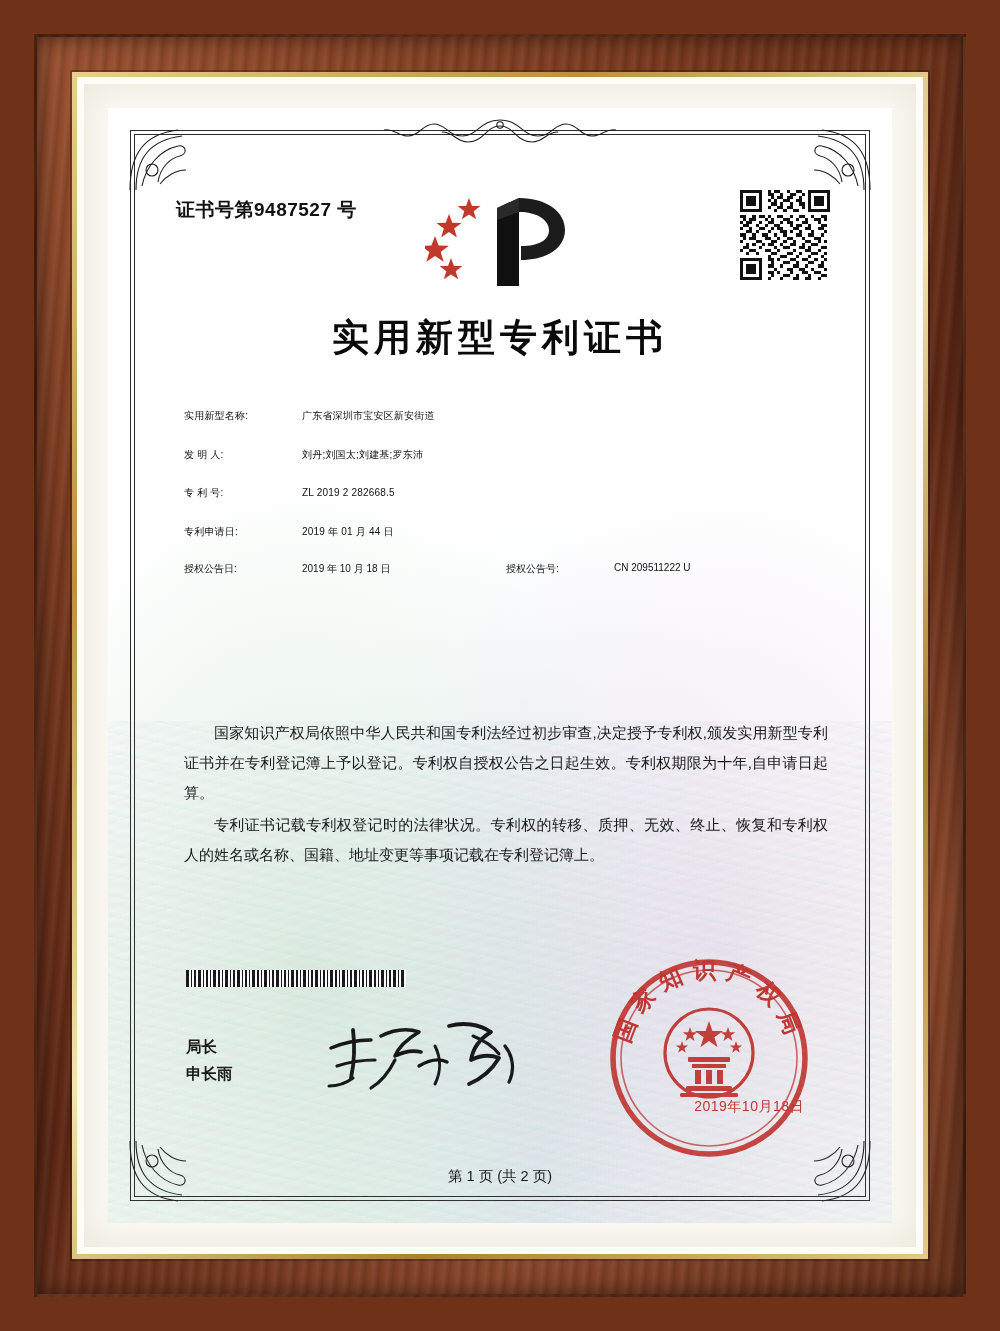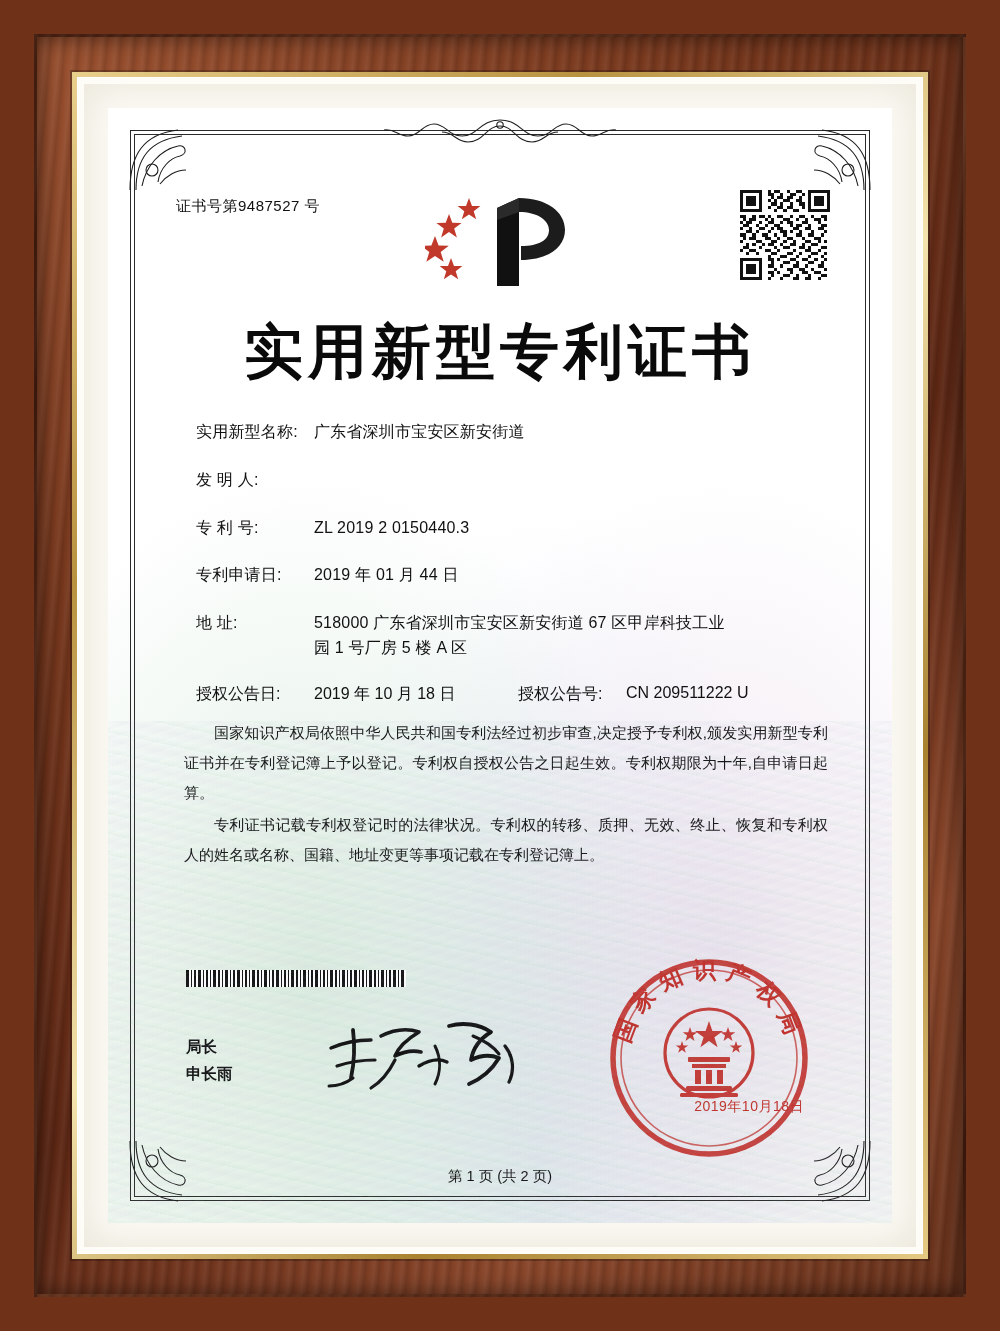--- a/index.html
+++ b/index.html
@@ -115,55 +115,55 @@
     left: 50%; top: 8px;
     transform: translateX(-50%);
     width: 300px; height: 36px;
     color: #1d1d1d;
   }
 
   
   .cert-no {
     position: absolute;
     left: 68px; top: 89px;
-    font-size: 15px;
+    font-size: 19px;
     color: #111;
     letter-spacing: 0.5px;
+    font-weight: bold;
   }
   .qr {
     position: absolute;
     right: 62px; top: 82px;
     width: 90px; height: 90px;
     background: #fff;
   }
   .logo {
     position: absolute;
     left: 50%; top: 82px;
     transform: translateX(-50%);
     width: 150px; height: 98px;
   }
   .title {
     position: absolute;
     left: 0; right: 0; top: 205px;
     text-align: center;
     font-family: "DejaVu Serif", "Liberation Serif", serif;
-    font-size: 59px;
+    font-size: 37px;
     font-weight: bold;
     letter-spacing: 5px;
     color: #0a0a0a;
   }
 
   
   .fields {
     position: absolute;
-    left: 88px; top: 300px;
+    left: 76px; top: 300px;
     width: 640px;
     color: #111;
-    font-size: 16px;
-    margin-top: 12px;
+    font-size: 10px;
   }
   .field-row {
     display: flex;
     align-items: flex-start;
     margin-bottom: 23px;
     line-height: 1.55;
   }
   .f-label {
     flex: 0 0 118px;
     letter-spacing: 0.2px;
@@ -490,40 +490,34 @@
 
   <div class="fields">
 
     <div class="field-row">
       <div class="f-label">实用新型名称:</div>
       <div class="f-value">广东省深圳市宝安区新安街道</div>
     </div>
 
     <div class="field-row">
       <div class="f-label">发  明  人:</div>
+      <div class="f-value">刘丹;刘国太;刘建基;罗东沛</div>
     </div>
 
     <div class="field-row">
       <div class="f-label">专  利  号:</div>
-      <div class="f-value">ZL 2019 2 0150440.3</div>
+      <div class="f-value">ZL 2019 2 282668.5</div>
     </div>
 
     <div class="field-row">
       <div class="f-label">专利申请日:</div>
       <div class="f-value">2019 年 01 月 44 日</div>
     </div>
 
 
-    <div class="field-row">
-      <div class="f-label">地      址:</div>
-      <div class="f-value">
-        <span>518000  广东省深圳市宝安区新安街道 67 区甲岸科技工业</span>
-        <span class="line2">园 1 号厂房 5 楼 A 区</span>
-      </div>
-    </div>
 
     <div class="row-split">
       <div class="half first">
         <div class="hl">授权公告日:</div>
         <div>2019 年 10 月 18 日</div>
       </div>
       <div class="half">
         <div class="hl2">授权公告号:</div>
         <div>CN 209511222 U</div>
       </div>

